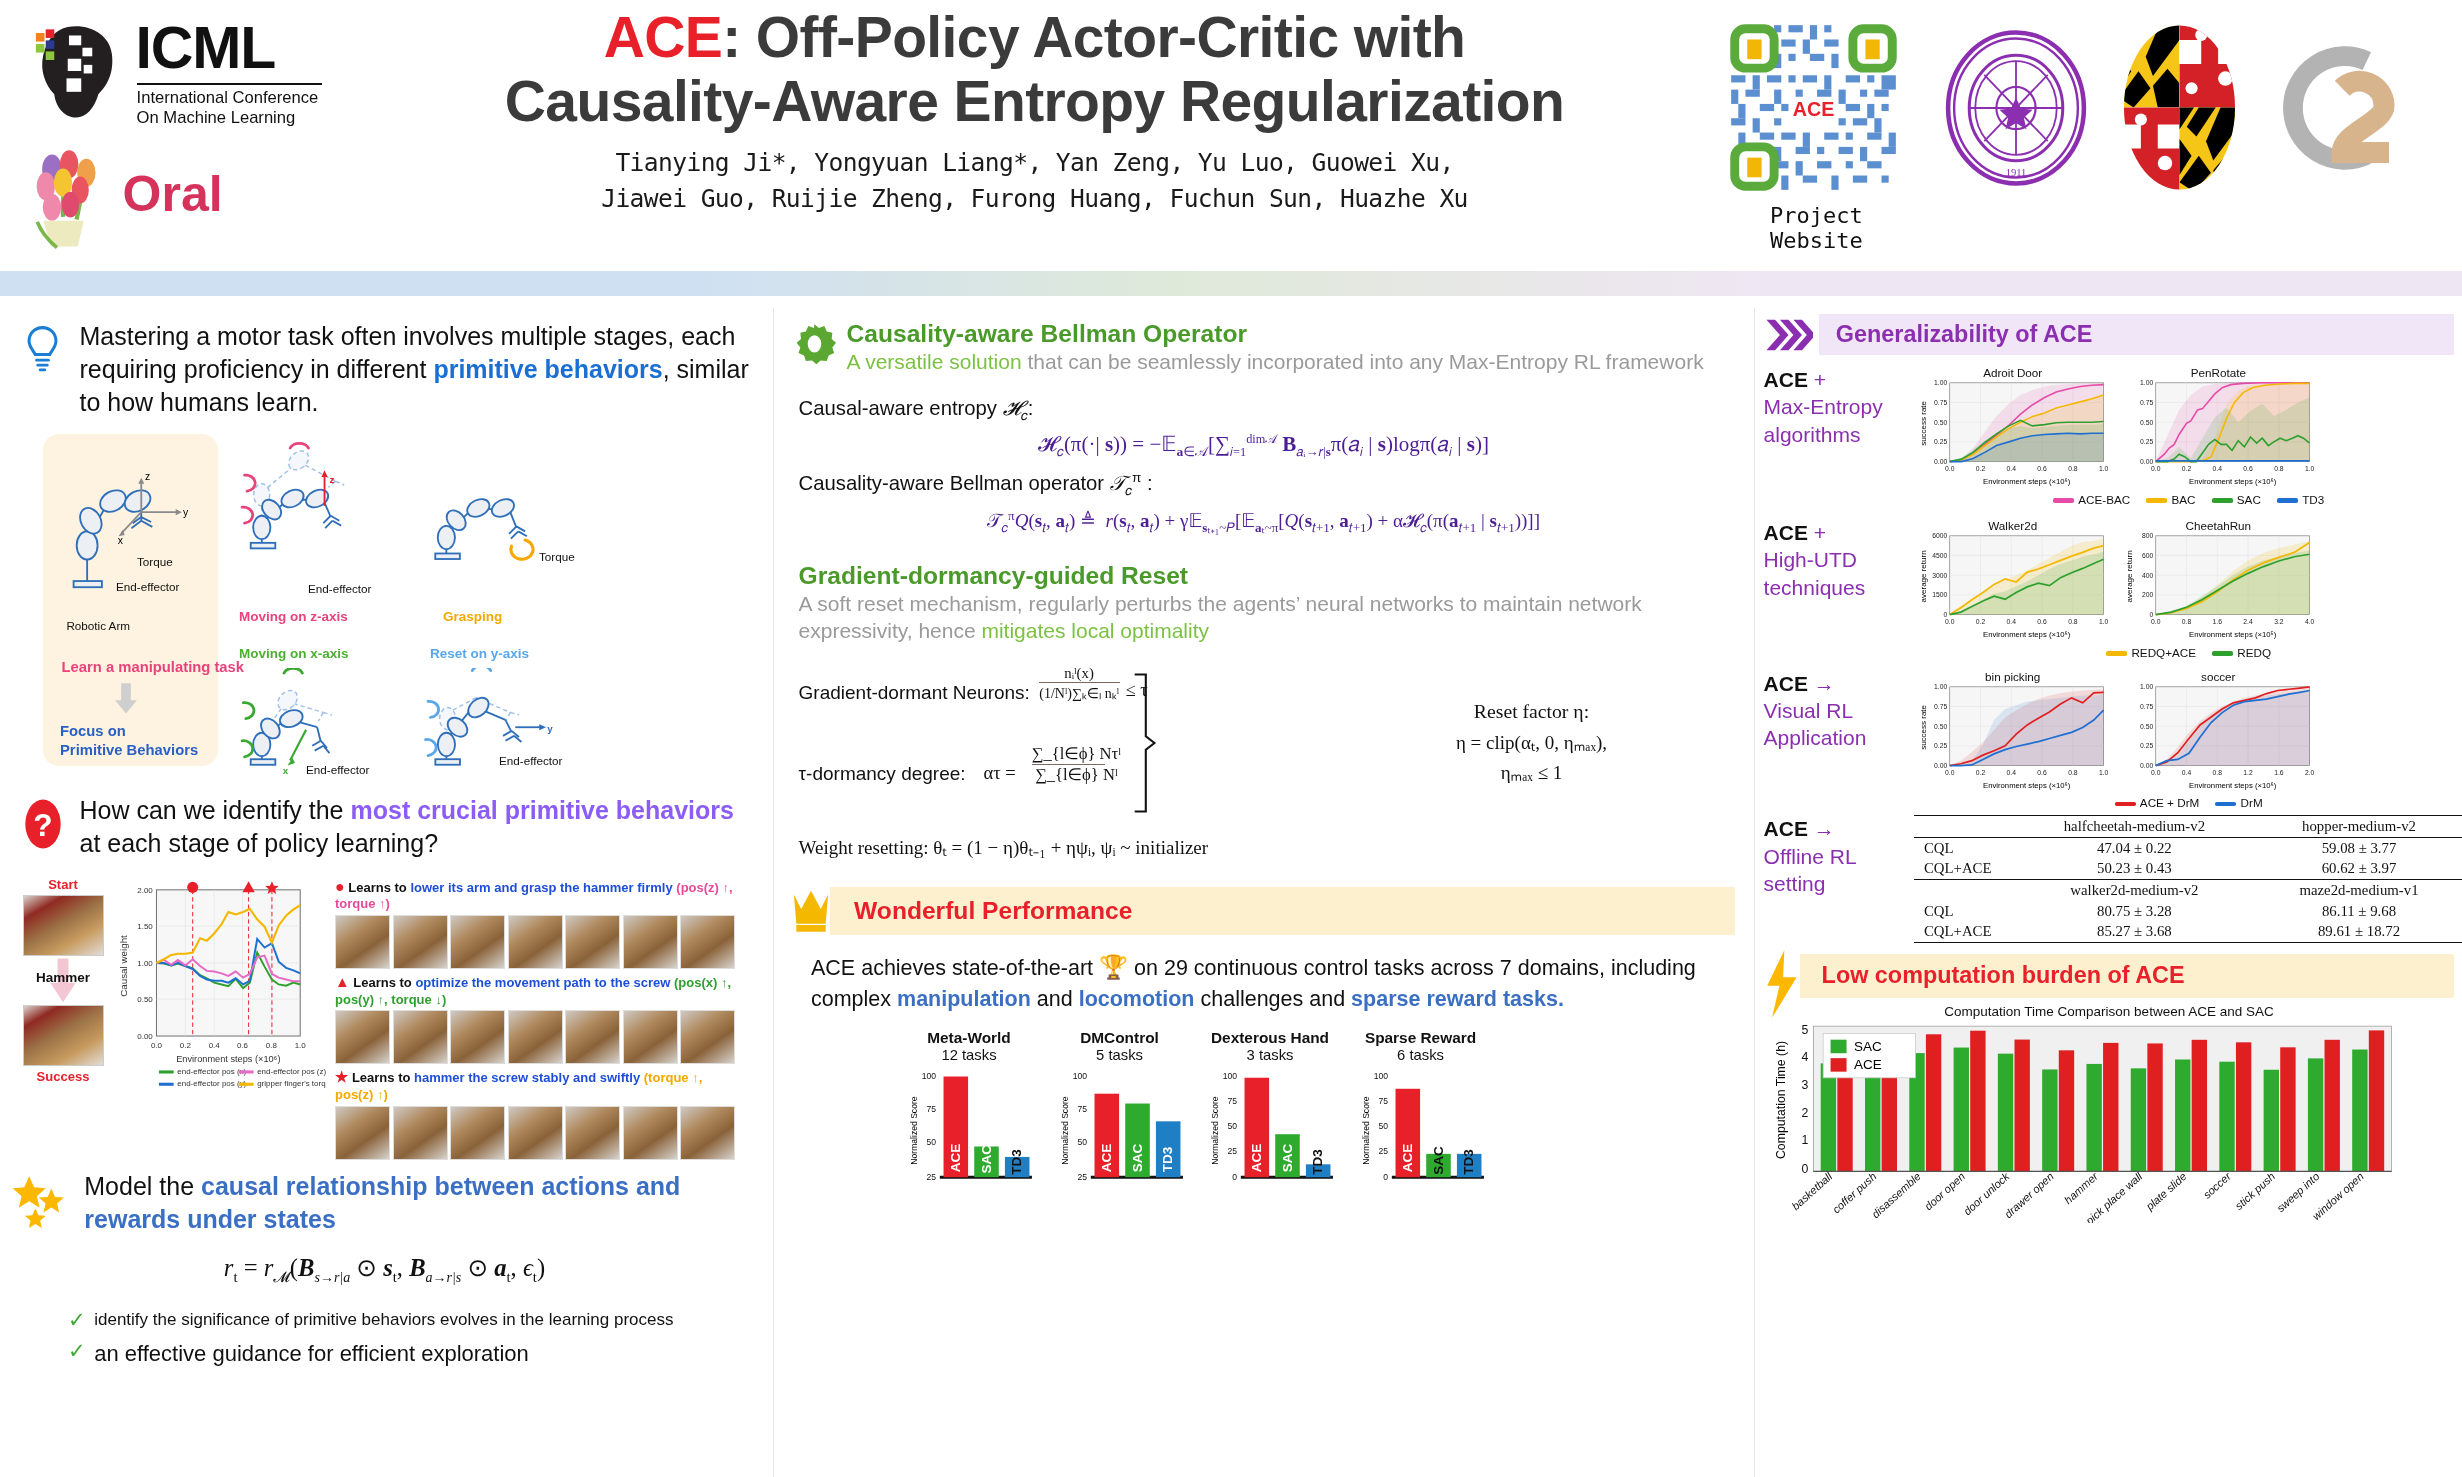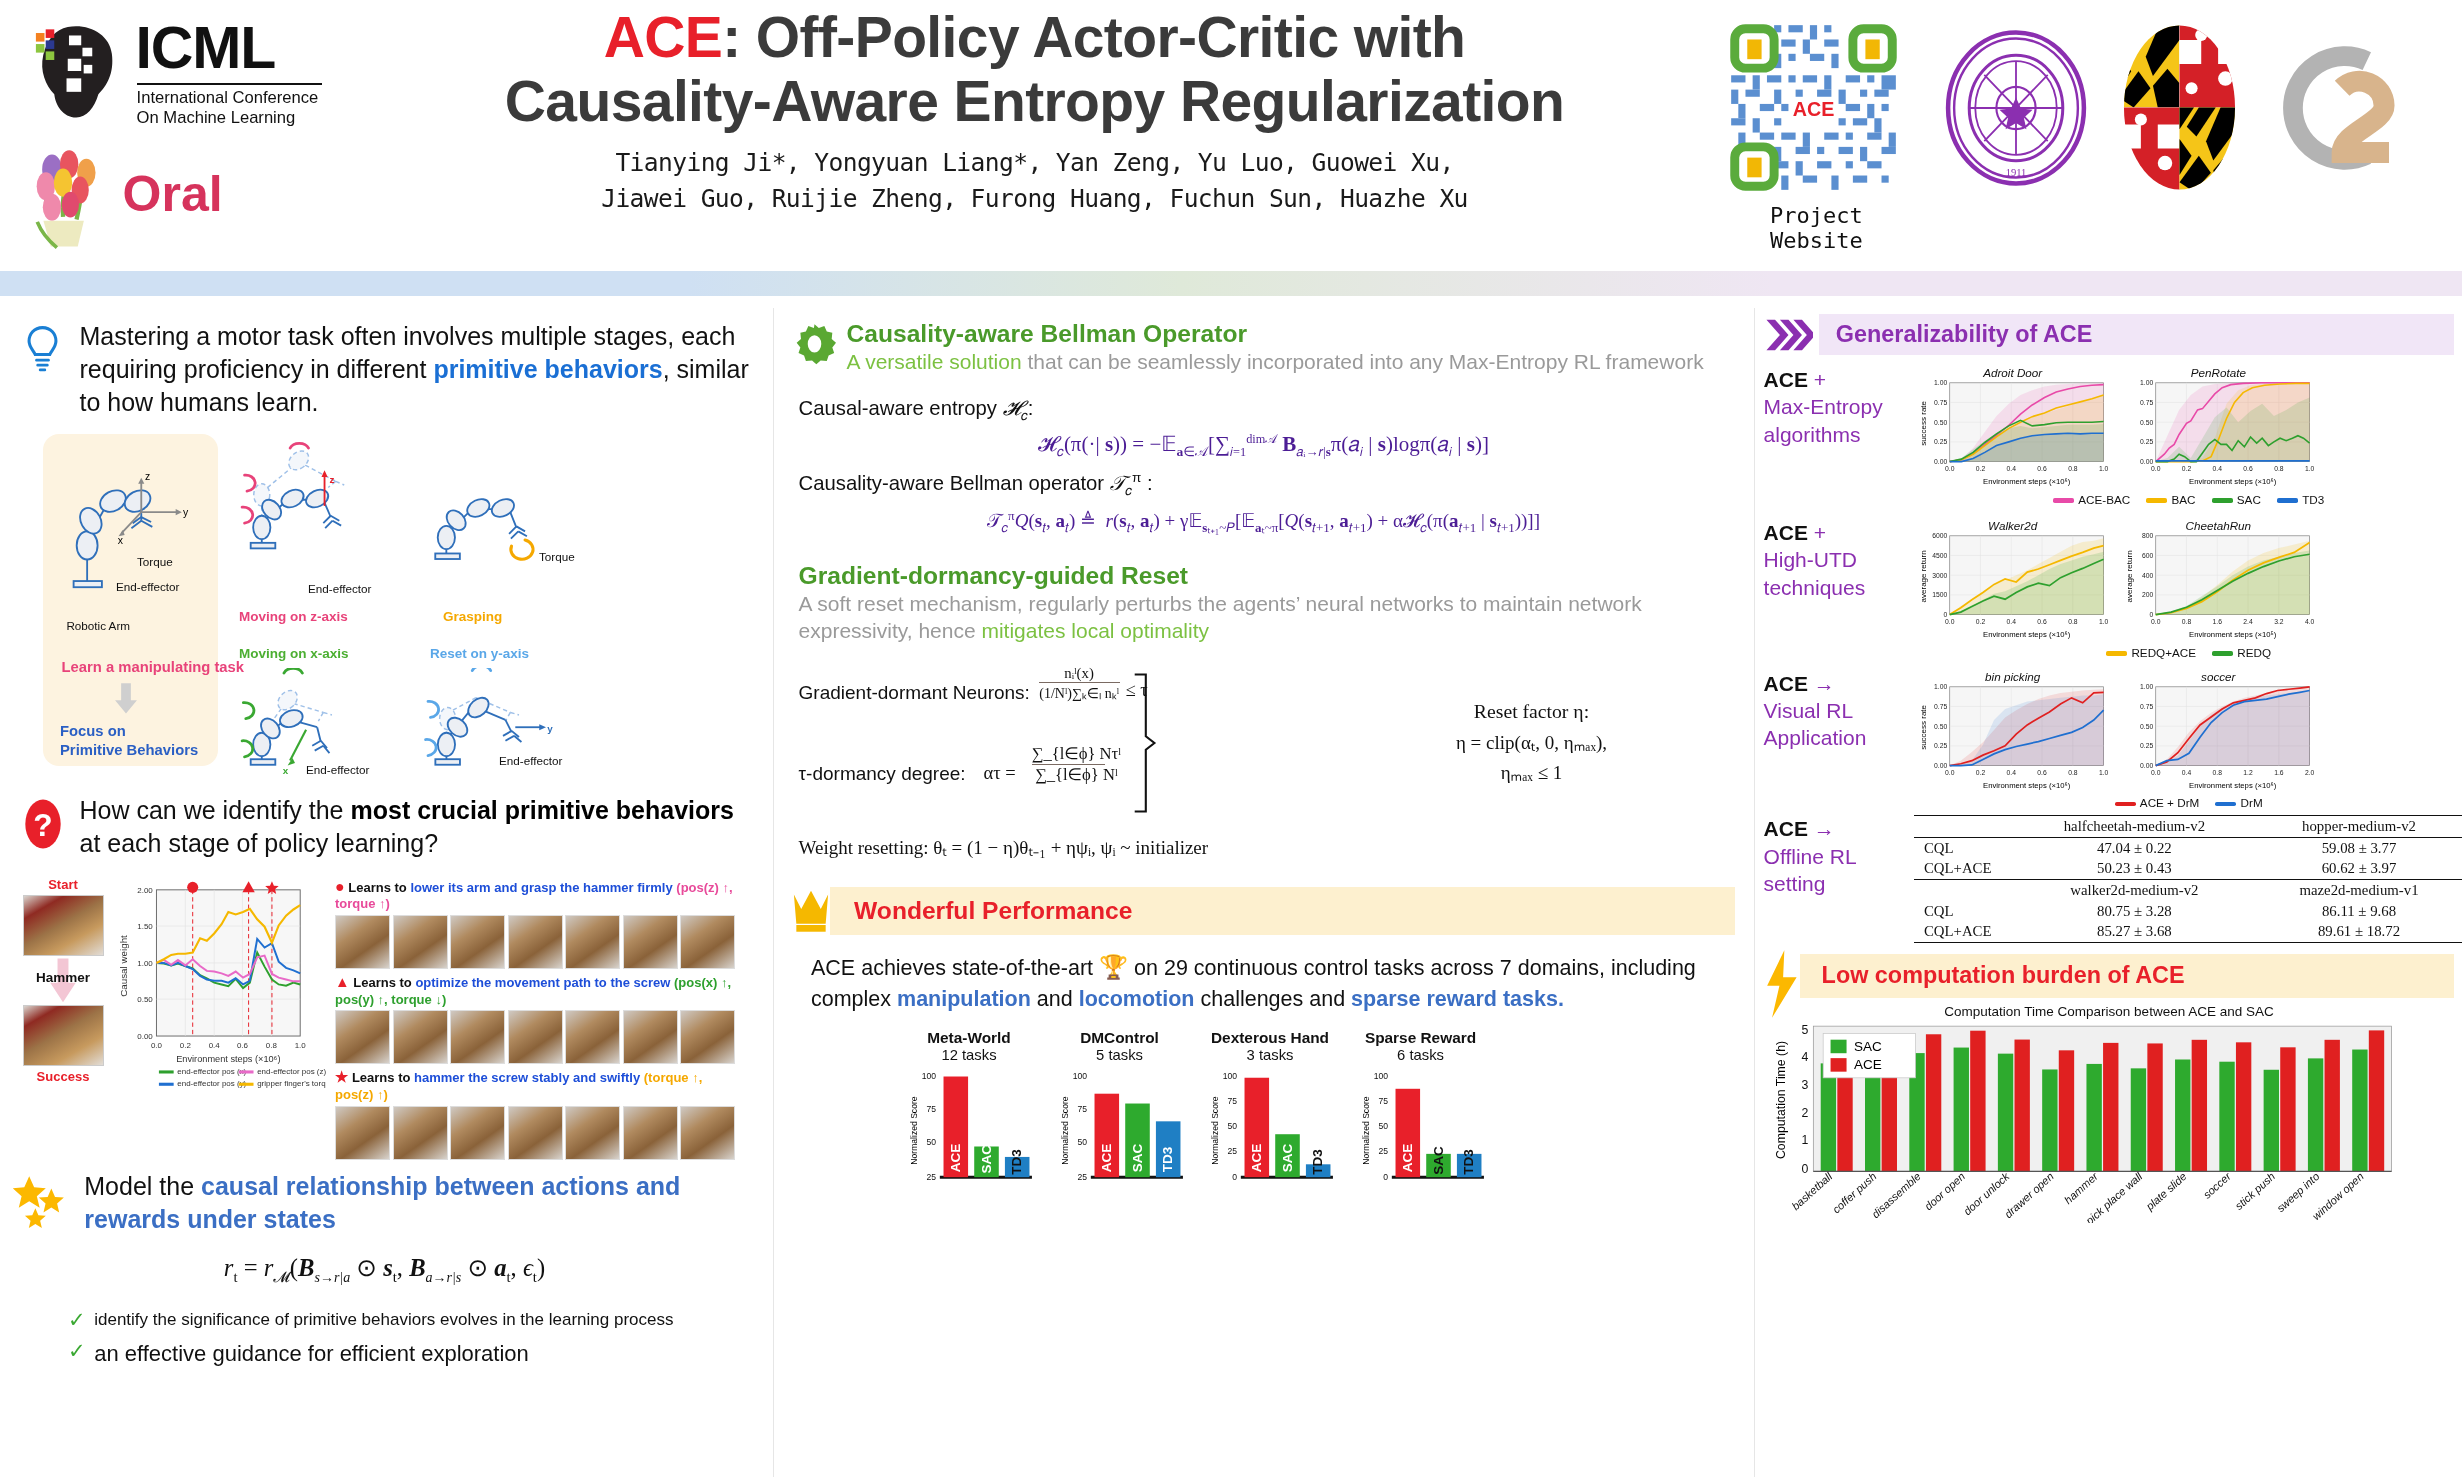--- a/index.html
+++ b/index.html
@@ -38,21 +38,21 @@
   
   .col{position:absolute;top:308px;}
   .colA{left:0px;width:769px;height:1170px;}
   .colB{left:773px;width:979px;height:1170px;border-left:1.8px solid #e6e6e6;}
   .colC{left:1754px;width:708px;height:1170px;border-left:1.8px solid #e6e6e6;}
 
   .bullet-row{display:flex;align-items:flex-start;gap:13px;}
   .icon-col{width:48px;flex:0 0 48px;display:flex;justify-content:center;padding-top:4.9px;}
   .btext{font-size:25px;line-height:1.32;color:#111;}
   .blue{color:#1a6fd4;font-weight:bold;}
-  .red{color:#000000;font-weight:bold;}
+  .red{color:#8b5cf6;font-weight:bold;}
   .bluebold{color:#3b6fc4;font-weight:bold;}
 
   
   .armfig{position:relative;width:671px;height:339px;margin:14.8px 0 0 43px;}
   .armpanel{position:absolute;left:0;top:0;width:175px;height:332px;background:#fdf3e0;border-radius:16px;}
   .lbl{position:absolute;font-size:11.7px;color:#111;}
   .lbl-pink{color:#e8437a;font-weight:bold;font-size:13.5px;}
   .lbl-green{color:#4caf32;font-weight:bold;font-size:13.5px;}
   .lbl-orange{color:#f5a800;font-weight:bold;font-size:13.5px;}
   .lbl-lblue{color:#5aa7e8;font-weight:bold;font-size:13.5px;}
@@ -86,21 +86,21 @@
   .bc-title{text-align:center;font-size:15.4px;font-weight:bold;line-height:1.15;}
   .bc-sub{text-align:center;font-size:14.8px;}
 
   
   .genband{background:#f1e6f7;height:41px;display:flex;align-items:center;padding-left:17px;}
   .gen-title{font-size:23.4px;font-weight:bold;color:#8b2fb0;}
   .rowitem{display:flex;align-items:flex-start;gap:8.6px;margin-top:11px;}
   .rowlabel{width:142px;flex:0 0 142px;font-size:21px;line-height:1.3;color:#8b2fb0;}
   .rowlabel b{color:#111;}
   .charts2{display:flex;gap:8.6px;}
-  .mini-t{text-align:center;font-size:11.7px;color:#111;font-style:italic;}
+  .mini-t{text-align:center;font-size:11.7px;color:#111;}
   .lg{display:flex;justify-content:center;gap:16px;font-size:11.7px;align-items:center;margin-top:2.5px;}
   .lgline{width:21px;height:4.3px;display:inline-block;margin-right:4.3px;vertical-align:middle;border-radius:1.8px;}
 
   table.offl{border-collapse:collapse;font-family:"Liberation Serif",serif;font-size:14.8px;}
   table.offl td,table.offl th{padding:1.8px 9.8px;text-align:center;font-weight:normal;}
   table.offl td.l{text-align:left;}
   .tb-top{border-top:1.8px solid #111;}
   .tb-mid{border-top:0.9px solid #111;}
   .tb-bot{border-bottom:1.8px solid #111;}
 

